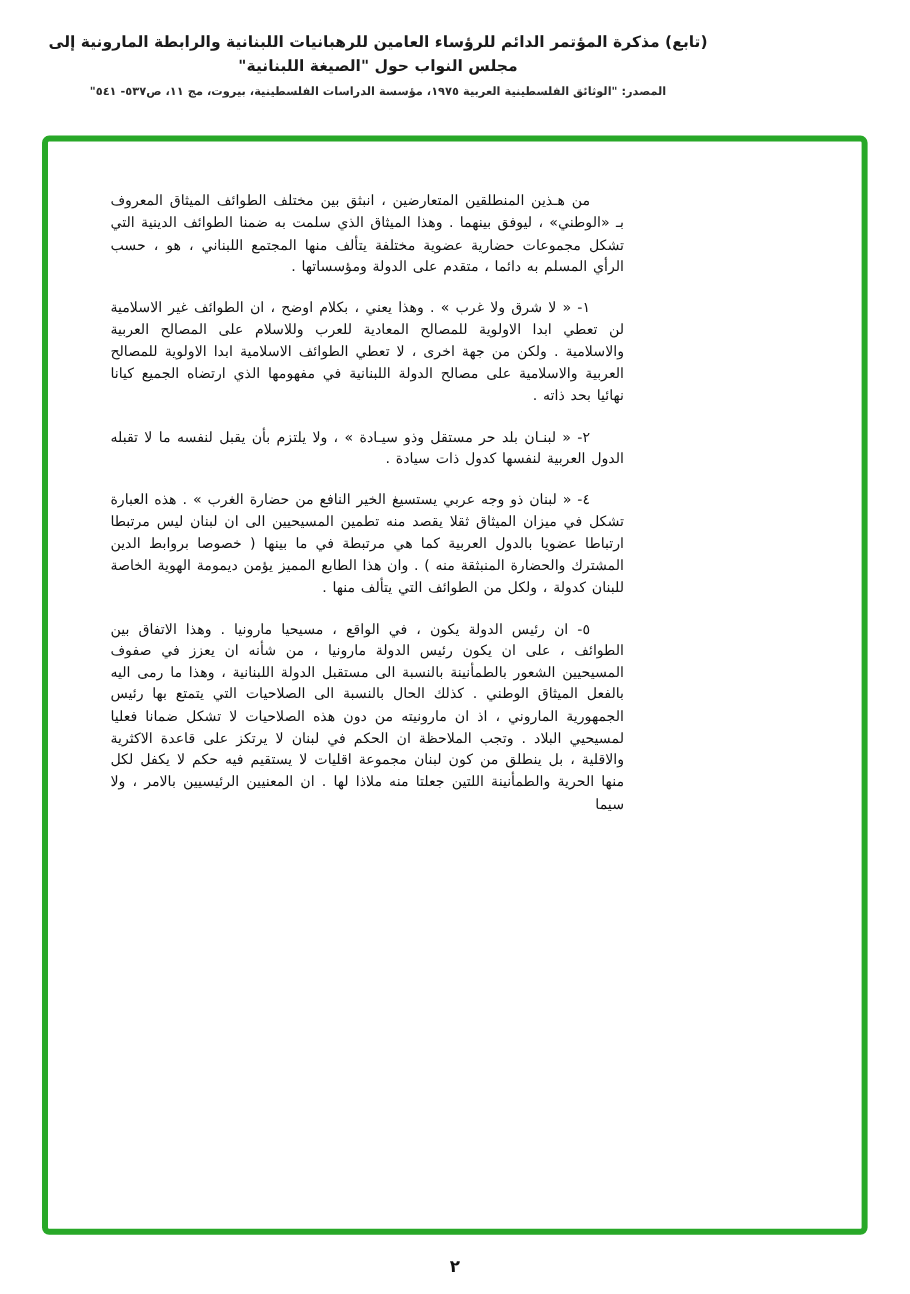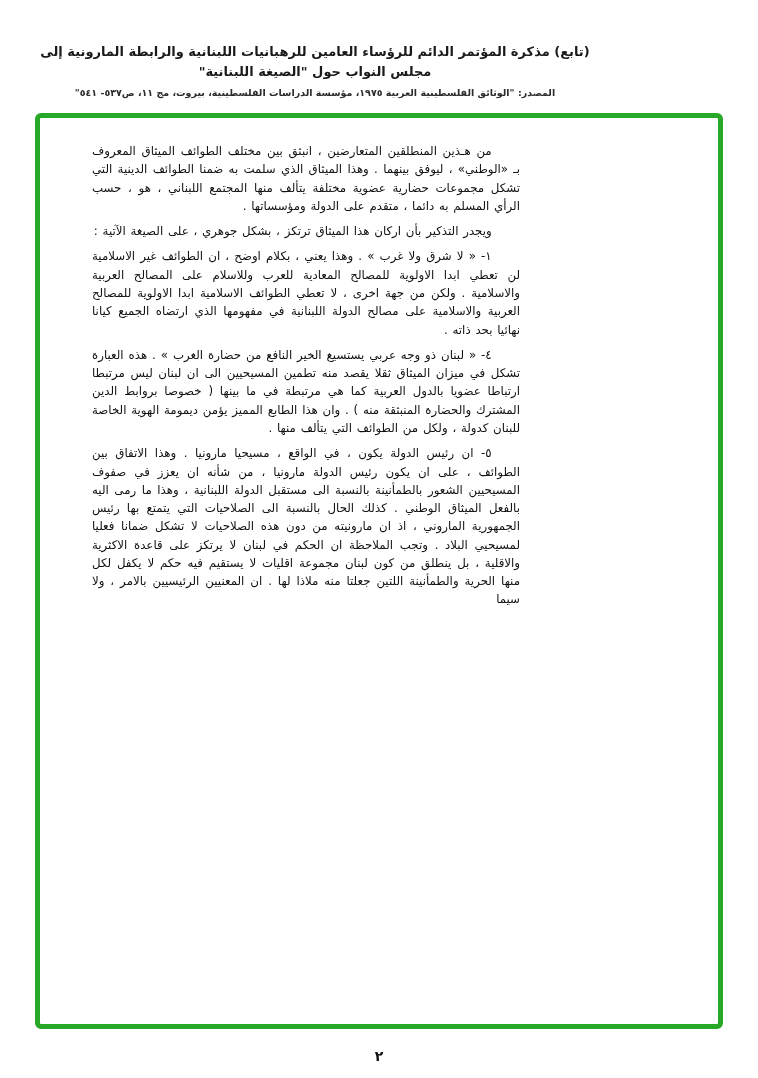--- a/index.html
+++ b/index.html
@@ -15,21 +15,20 @@
     font-family: "DejaVu Sans", sans-serif;
     overflow: hidden;
   }
   .header {
     position: absolute;
     top: 26px;
     left: 0;
     width: 630px;
     text-align: center;
     direction: rtl;
-    margin-top: 16px;
   }
   .doc-title {
     font-size: 13px;
     font-weight: bold;
     color: #1a1a1a;
     line-height: 1.5;
     padding: 0 30px;
   }
   .doc-source {
     margin-top: 6px;
@@ -53,21 +52,21 @@
     position: absolute;
     top: 24px;
     left: 52px;
     width: 428px;
     height: 860px;
     direction: rtl;
     text-align: justify;
     overflow: hidden;
   }
   .text-column p {
-    margin: 0 0 7px 0;
+    margin: 16px 0 7px 0;
     font-size: 11.8px;
     line-height: 1.55;
     color: #111111;
     text-indent: 2.4em;
     word-spacing: 1px;
   }
   .page-number {
     position: absolute;
     top: 1048px;
     left: 0;
@@ -85,22 +84,22 @@
 <div class="page">
 
   <div class="header">
     <div class="doc-title">(تابع) مذكرة المؤتمر الدائم للرؤساء العامين للرهبانيات اللبنانية والرابطة المارونية إلى مجلس النواب حول "الصيغة اللبنانية"</div>
     <div class="doc-source">المصدر: "الوثائق الفلسطينية العربية ١٩٧٥، مؤسسة الدراسات الفلسطينية، بيروت، مج ١١، ص٥٣٧- ٥٤١"</div>
   </div>
 
   <div class="frame">
     <div class="text-column">
       <p>من هـذين المنطلقين المتعارضين ، انبثق بين مختلف الطوائف الميثاق المعروف بـ «الوطني» ، ليوفق بينهما . وهذا الميثاق الذي سلمت به ضمنا الطوائف الدينية التي تشكل مجموعات حضارية عضوية مختلفة يتألف منها المجتمع اللبناني ، هو ، حسب الرأي المسلم به دائما ، متقدم على الدولة ومؤسساتها .</p>
-      <p>ويجدر التذكير بأن اركان هذا الميثاق ترتكز ، بشكل جوهري ، على الصيغة الآتية :</p>
       <p>١- « لا شرق ولا غرب » . وهذا يعني ، بكلام اوضح ، ان الطوائف غير الاسلامية لن تعطي ابدا الاولوية للمصالح المعادية للعرب وللاسلام على المصالح العربية والاسلامية . ولكن من جهة اخرى ، لا تعطي الطوائف الاسلامية ابدا الاولوية للمصالح العربية والاسلامية على مصالح الدولة اللبنانية في مفهومها الذي ارتضاه الجميع كيانا نهائيا بحد ذاته .</p>
+      <p>٢- « لبنـان بلد حر مستقل وذو سيـادة » ، ولا يلتزم بأن يقبل لنفسه ما لا تقبله الدول العربية لنفسها كدول ذات سيادة .</p>
       <p>٤- « لبنان ذو وجه عربي يستسيغ الخير النافع من حضارة الغرب » . هذه العبارة تشكل في ميزان الميثاق ثقلا يقصد منه تطمين المسيحيين الى ان لبنان ليس مرتبطا ارتباطا عضويا بالدول العربية كما هي مرتبطة في ما بينها ( خصوصا بروابط الدين المشترك والحضارة المنبثقة منه ) . وان هذا الطابع المميز يؤمن ديمومة الهوية الخاصة للبنان كدولة ، ولكل من الطوائف التي يتألف منها .</p>
       <p>٥- ان رئيس الدولة يكون ، في الواقع ، مسيحيا مارونيا . وهذا الاتفاق بين الطوائف ، على ان يكون رئيس الدولة مارونيا ، من شأنه ان يعزز في صفوف المسيحيين الشعور بالطمأنينة بالنسبة الى مستقبل الدولة اللبنانية ، وهذا ما رمى اليه بالفعل الميثاق الوطني . كذلك الحال بالنسبة الى الصلاحيات التي يتمتع بها رئيس الجمهورية الماروني ، اذ ان مارونيته من دون هذه الصلاحيات لا تشكل ضمانا فعليا لمسيحيي البلاد . وتجب الملاحظة ان الحكم في لبنان لا يرتكز على قاعدة الاكثرية والاقلية ، بل ينطلق من كون لبنان مجموعة اقليات لا يستقيم فيه حكم لا يكفل لكل منها الحرية والطمأنينة اللتين جعلتا منه ملاذا لها . ان المعنيين الرئيسيين بالامر ، ولا سيما</p>
     </div>
   </div>
 
   <div class="page-number">٢</div>
 
 </div>
 
 </body></html>

